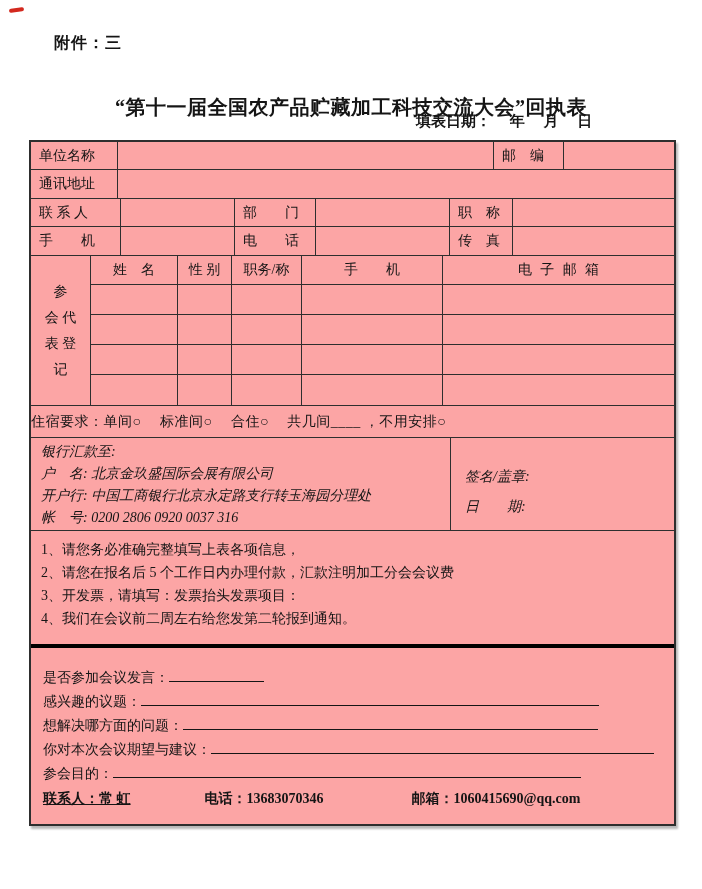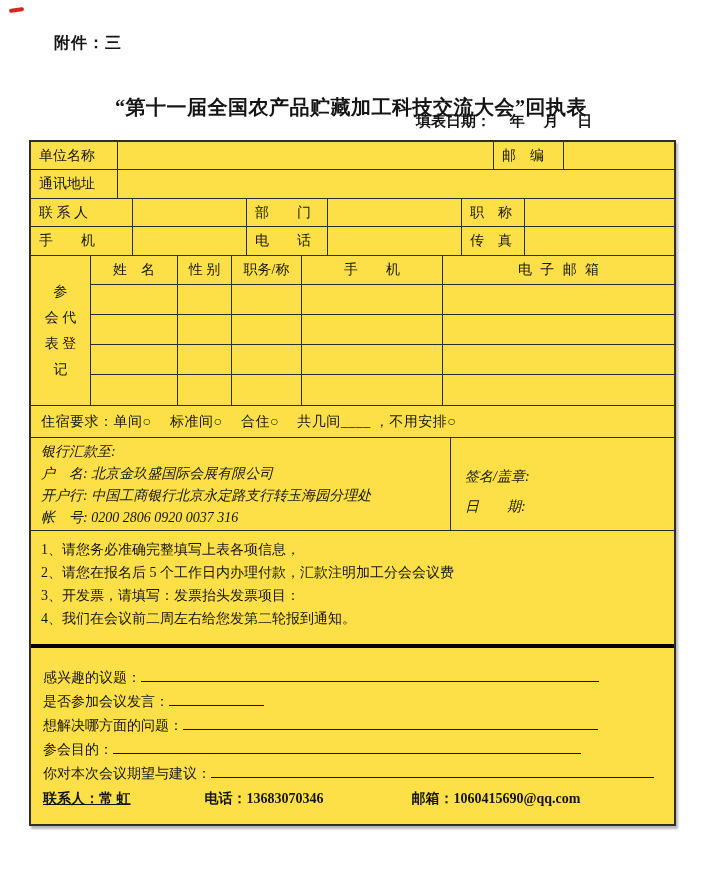--- a/index.html
+++ b/index.html
@@ -29,50 +29,50 @@
   }
   .date-line {
     position:absolute; left:416px; top:112px;
     font-size:15px; font-weight:bold;
   }
 
   .form-table {
     position:absolute; left:29px; top:140px; width:647px;
     border:2px solid #2e2e2e;
     box-shadow:2px 3px 2px #b9b9b9;
-    background:#fde047;
+    background:#fca5a5;
     font-size:14px;
   }
   .row { display:flex; border-bottom:1px solid #2e2e2e; }
   .section:last-child, .row:last-child { border-bottom:none; }
   .cell {
     border-right:1px solid #2e2e2e;
     padding:0 8px; display:flex; align-items:center;
     overflow:hidden; white-space:nowrap;
   }
   .cell.last { border-right:none;font-family:Liberation Mono, monospace; }
   .flex1 { flex:1; }
 
   .h28{height:28px} .h29{height:29px} .h30{height:30px} .w63{width:63px} .w70{width:70px} .w81{width:81px}
-  .w87{width:87px} .w90{width:102px} .w110{width:110px} .w114{width:114px}
+  .w87{width:87px} .w90{width:90px} .w110{width:110px} .w114{width:114px}
   .w134{width:134px} .w141{width:141px} .w54{width:54px}
 
   
   .rep-section { display:flex; border-bottom:1px solid #2e2e2e; }
   .rep-side {
     width:60px; border-right:1px solid #2e2e2e;
     display:flex; align-items:center; justify-content:center;
     text-align:center; white-space:pre-line; line-height:26px;
   }
   .rep-right { flex:1; display:flex; flex-direction:column; }
   .rep-right .row:last-child { border-bottom:none; }
   .rep-right .cell.hdr { justify-content:center;text-align:center; }
 
   
-  .accom { height:32px; display:flex; align-items:center; padding:0 10px;
+  .accom { height:32px; display:flex; align-items:center; padding:0 0;
            border-bottom:1px solid #2e2e2e; letter-spacing:0.5px; }
 
   
   .bank-row { display:flex; height:93px; border-bottom:1px solid #2e2e2e;font-style:italic; }
   .bank-left { width:420px; border-right:1px solid #2e2e2e; padding:3px 10px;
                display:block; }
   .bank-left p { margin:0; line-height:22px; }
   .bank-right { flex:1; padding:24px 0 0 14px; display:block; }
   .bank-right p { margin:0; line-height:30px; }
 
@@ -199,33 +199,33 @@
 
     <div class="notes">
       <p>1、请您务必准确完整填写上表各项信息，</p>
       <p>2、请您在报名后 5 个工作日内办理付款，汇款注明加工分会会议费</p>
       <p>3、开发票，请填写：发票抬头发票项目：</p>
       <p>4、我们在会议前二周左右给您发第二轮报到通知。</p>
     </div>
 
     <div class="bottom">
       <div class="q-line">
+        <span>是否参加会议发言：</span><span class="u u-q0"></span>
+      </div>
+      <div class="q-line">
         <span>感兴趣的议题：</span><span class="u u-q1"></span>
       </div>
       <div class="q-line">
-        <span>是否参加会议发言：</span><span class="u u-q0"></span>
-      </div>
-      <div class="q-line">
         <span>想解决哪方面的问题：</span><span class="u u-q2"></span>
       </div>
       <div class="q-line">
+        <span>你对本次会议期望与建议：</span><span class="u u-q4"></span>
+      </div>
+      <div class="q-line">
         <span>参会目的：</span><span class="u u-q3"></span>
-      </div>
-      <div class="q-line">
-        <span>你对本次会议期望与建议：</span><span class="u u-q4"></span>
       </div>
       <div class="contact-line">
         <span class="person">联系人：常 虹</span><span class="phone">电话：13683070346</span><span>邮箱：1060415690@qq.com</span>
       </div>
     </div>
 
   </div>
 </div>
 
 </body></html>

